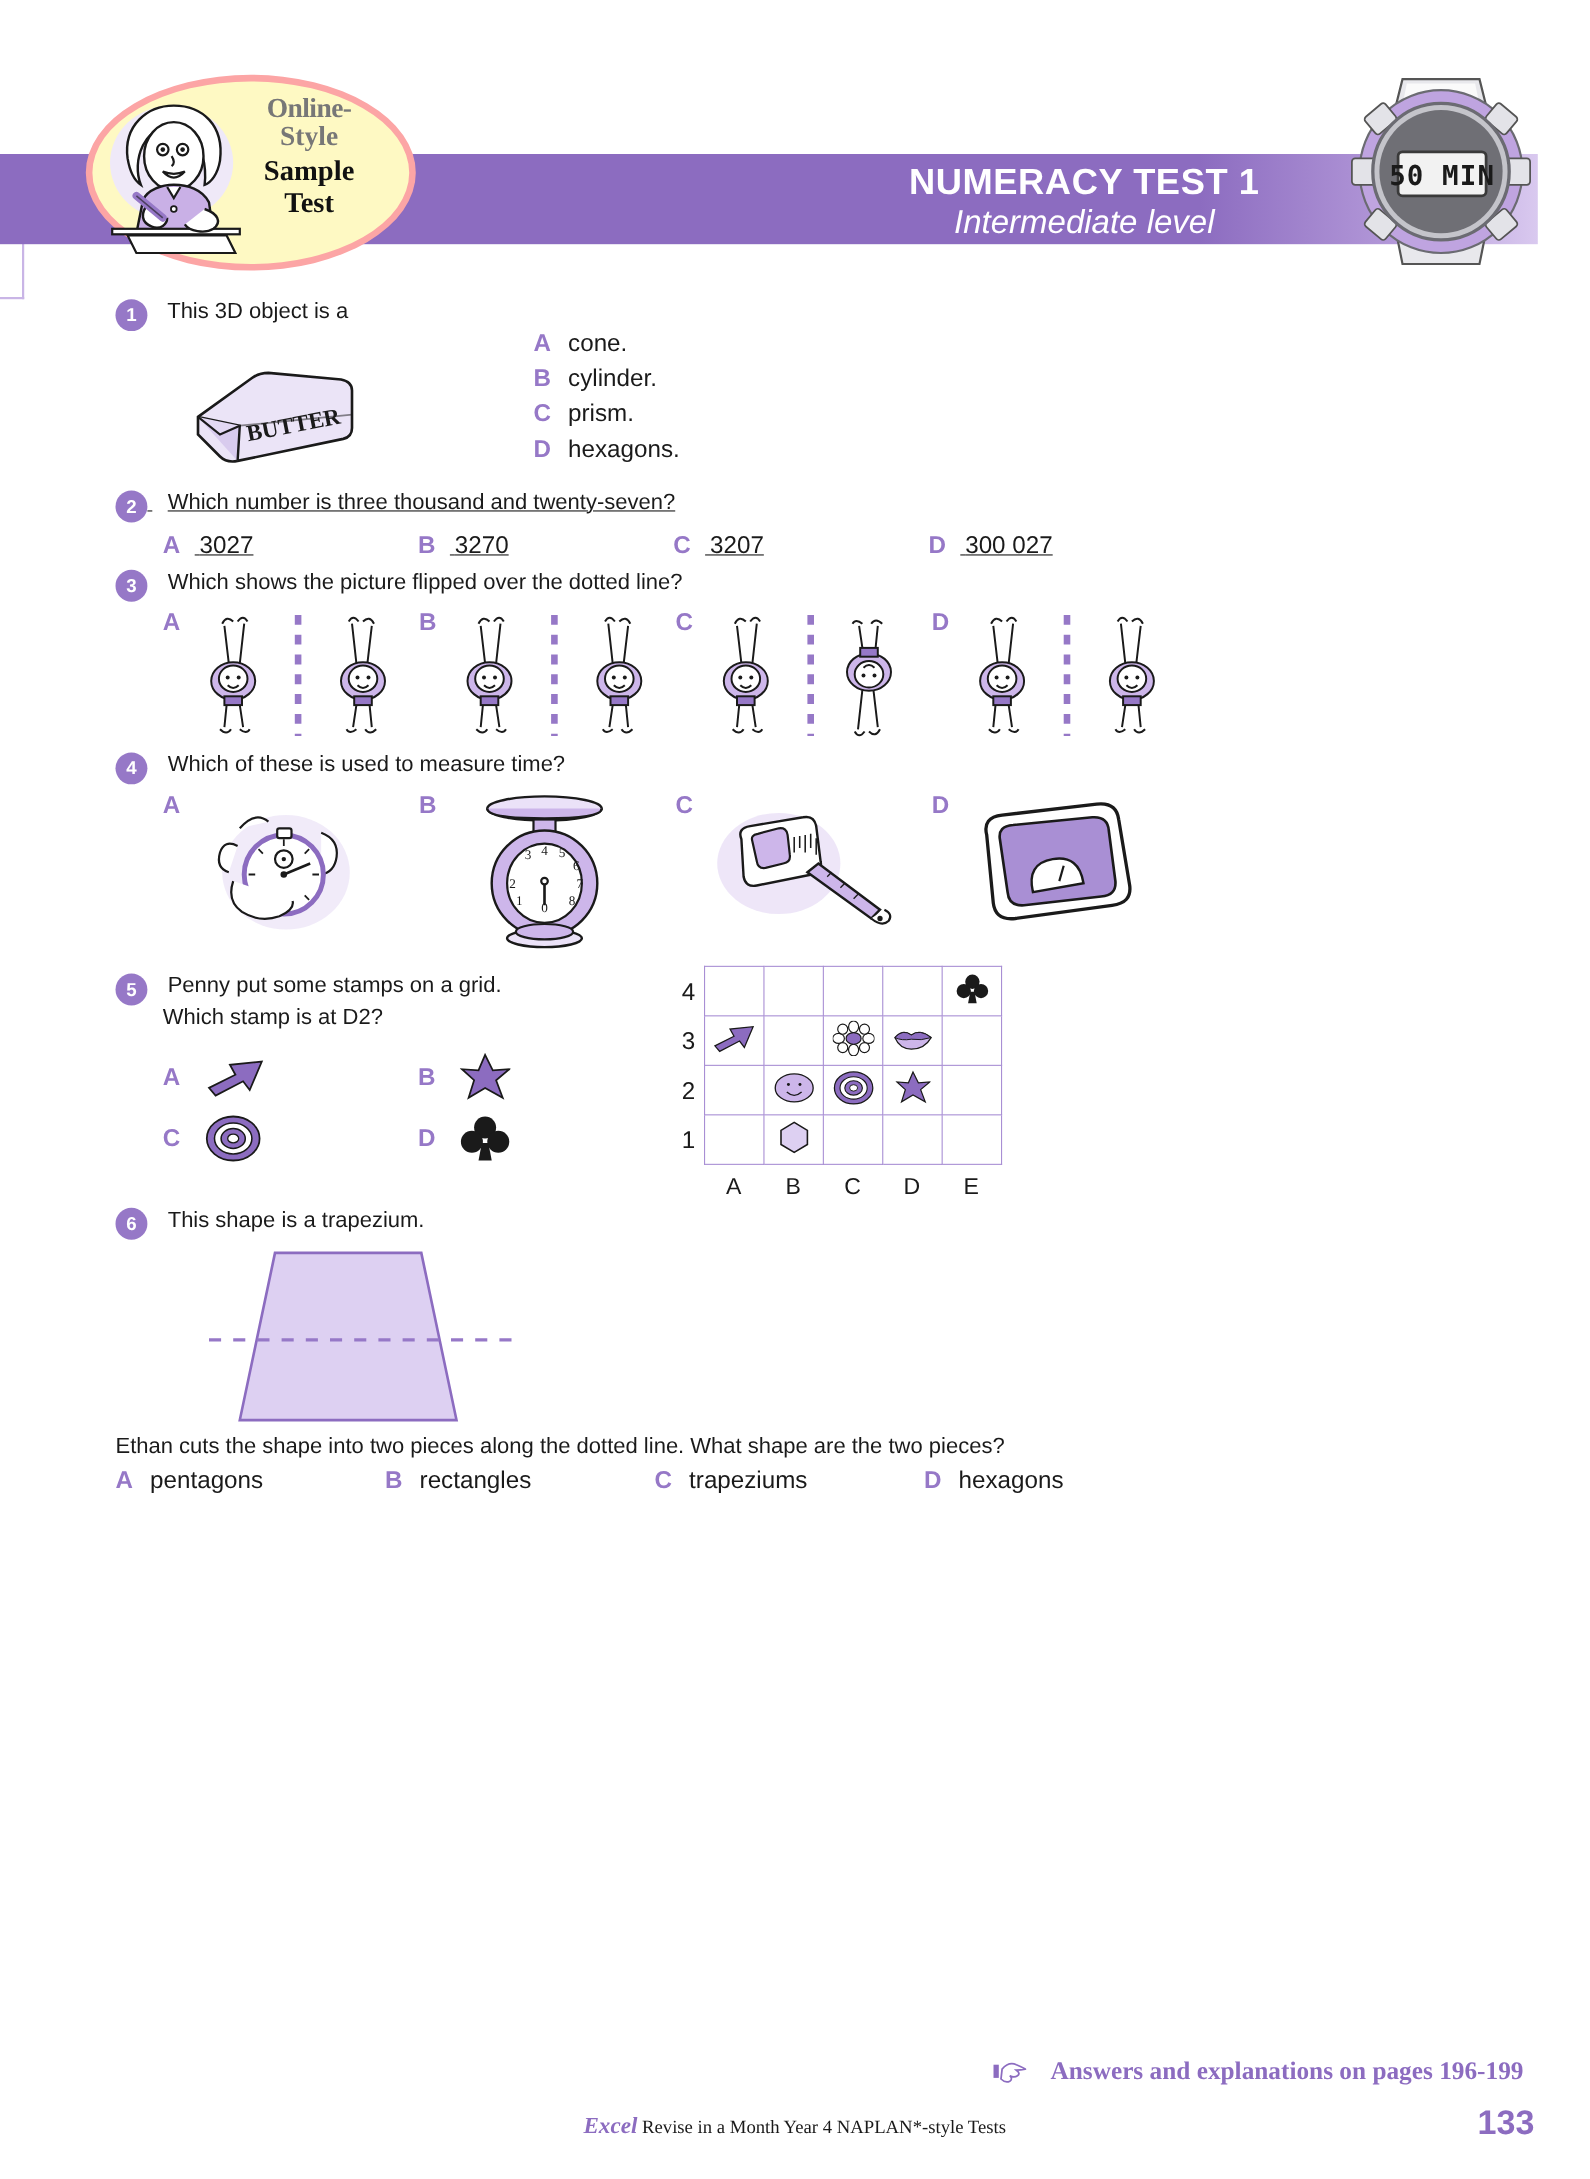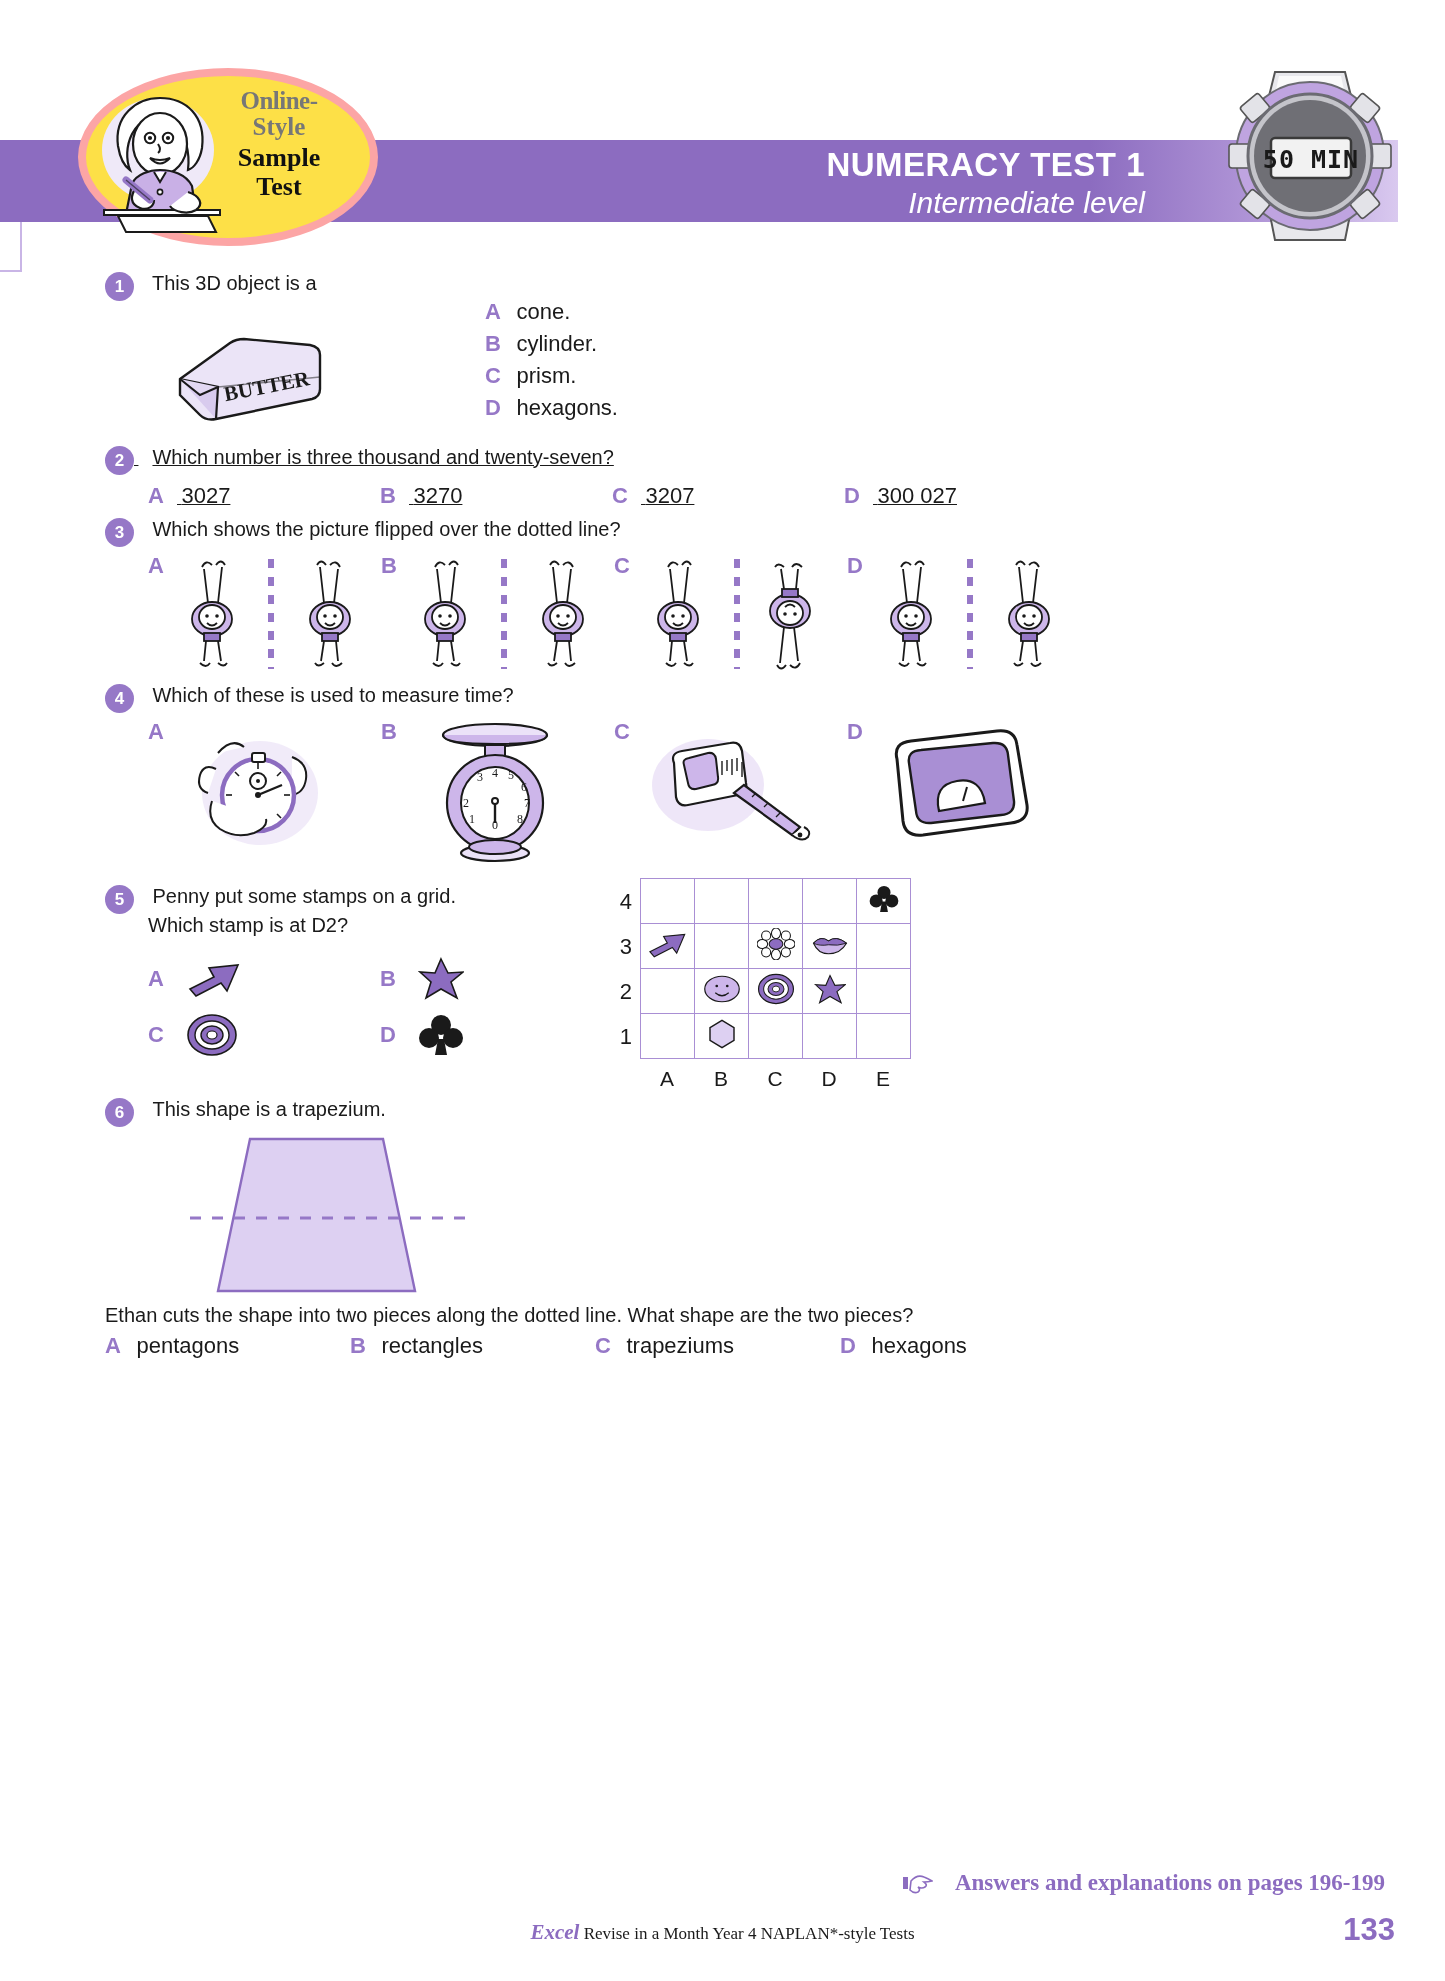--- a/index.html
+++ b/index.html
@@ -17,33 +17,33 @@
   .header { position:absolute; left:0; top:0; width:1445px; height:300px; }
   .header-band {
     position:absolute; left:0; top:140px; width:1398px; height:82px;
     background:linear-gradient(to right,#8c6cc0 0%,#8c6cc0 78%,#b79ddb 92%,#d9c9ef 100%);
   }
   .band-left-tab {
     position:absolute; left:0; top:152px; width:22px; height:120px;
     border:2px solid #c9b5e6; border-left:none; background:#fff;
   }
   .title-block {
-    position:absolute; right:300px; top:146px; text-align:right; color:#fff;
+    position:absolute; right:300px; top:146px; text-align:center; color:#fff;
   }
   .title-main {
     font-size:33px; font-weight:bold; letter-spacing:.5px; line-height:1.15;
   }
   .title-sub {
     font-size:30px; font-style:italic; line-height:1.15; margin-top:2px;
   }
 
   
   .badge {
     position:absolute; left:78px; top:68px; width:300px; height:178px;
-    border-radius:50%; background:#fde047; border:8px solid #fca5a5;
+    border-radius:50%; background:#fef9c3; border:6px solid #fca5a5;
     z-index:4;
   }
   .badge-inner { position:absolute; inset:0; }
   .badge-girl { position:absolute; left:10px; top:12px; width:130px; height:145px; }
   .badge-text {
     position:absolute; right:16px; top:12px; width:150px; text-align:center;
     font-family:"Liberation Serif", serif;
   }
   .bt1 { font-size:25px; font-weight:bold; color:#777; line-height:1.0; letter-spacing:-0.5px;}
   .bt2 { font-size:25px; font-weight:bold; color:#777; line-height:1.1; }

